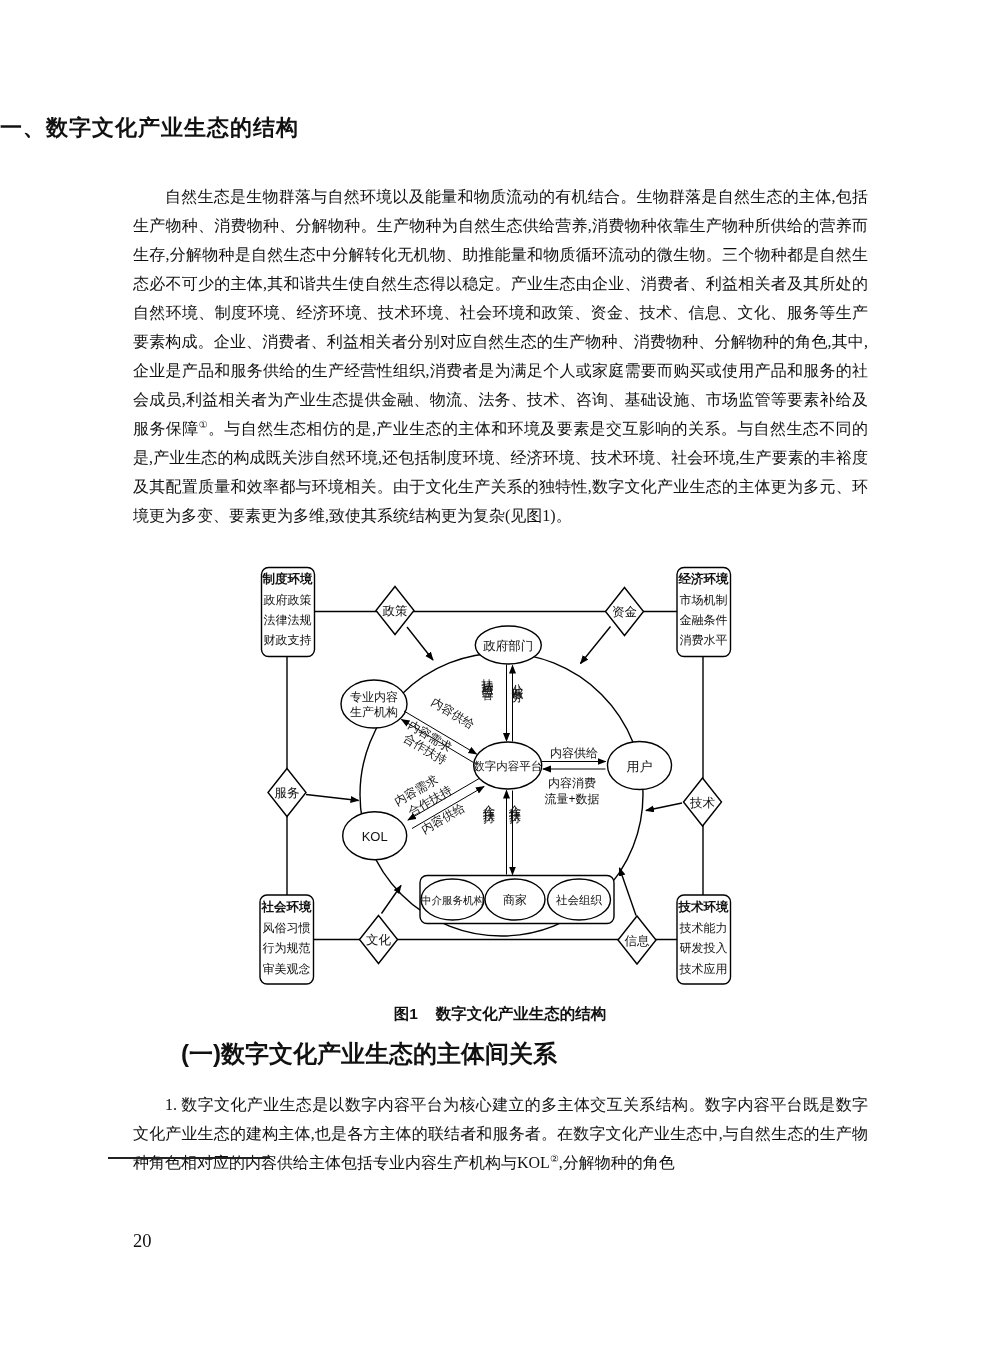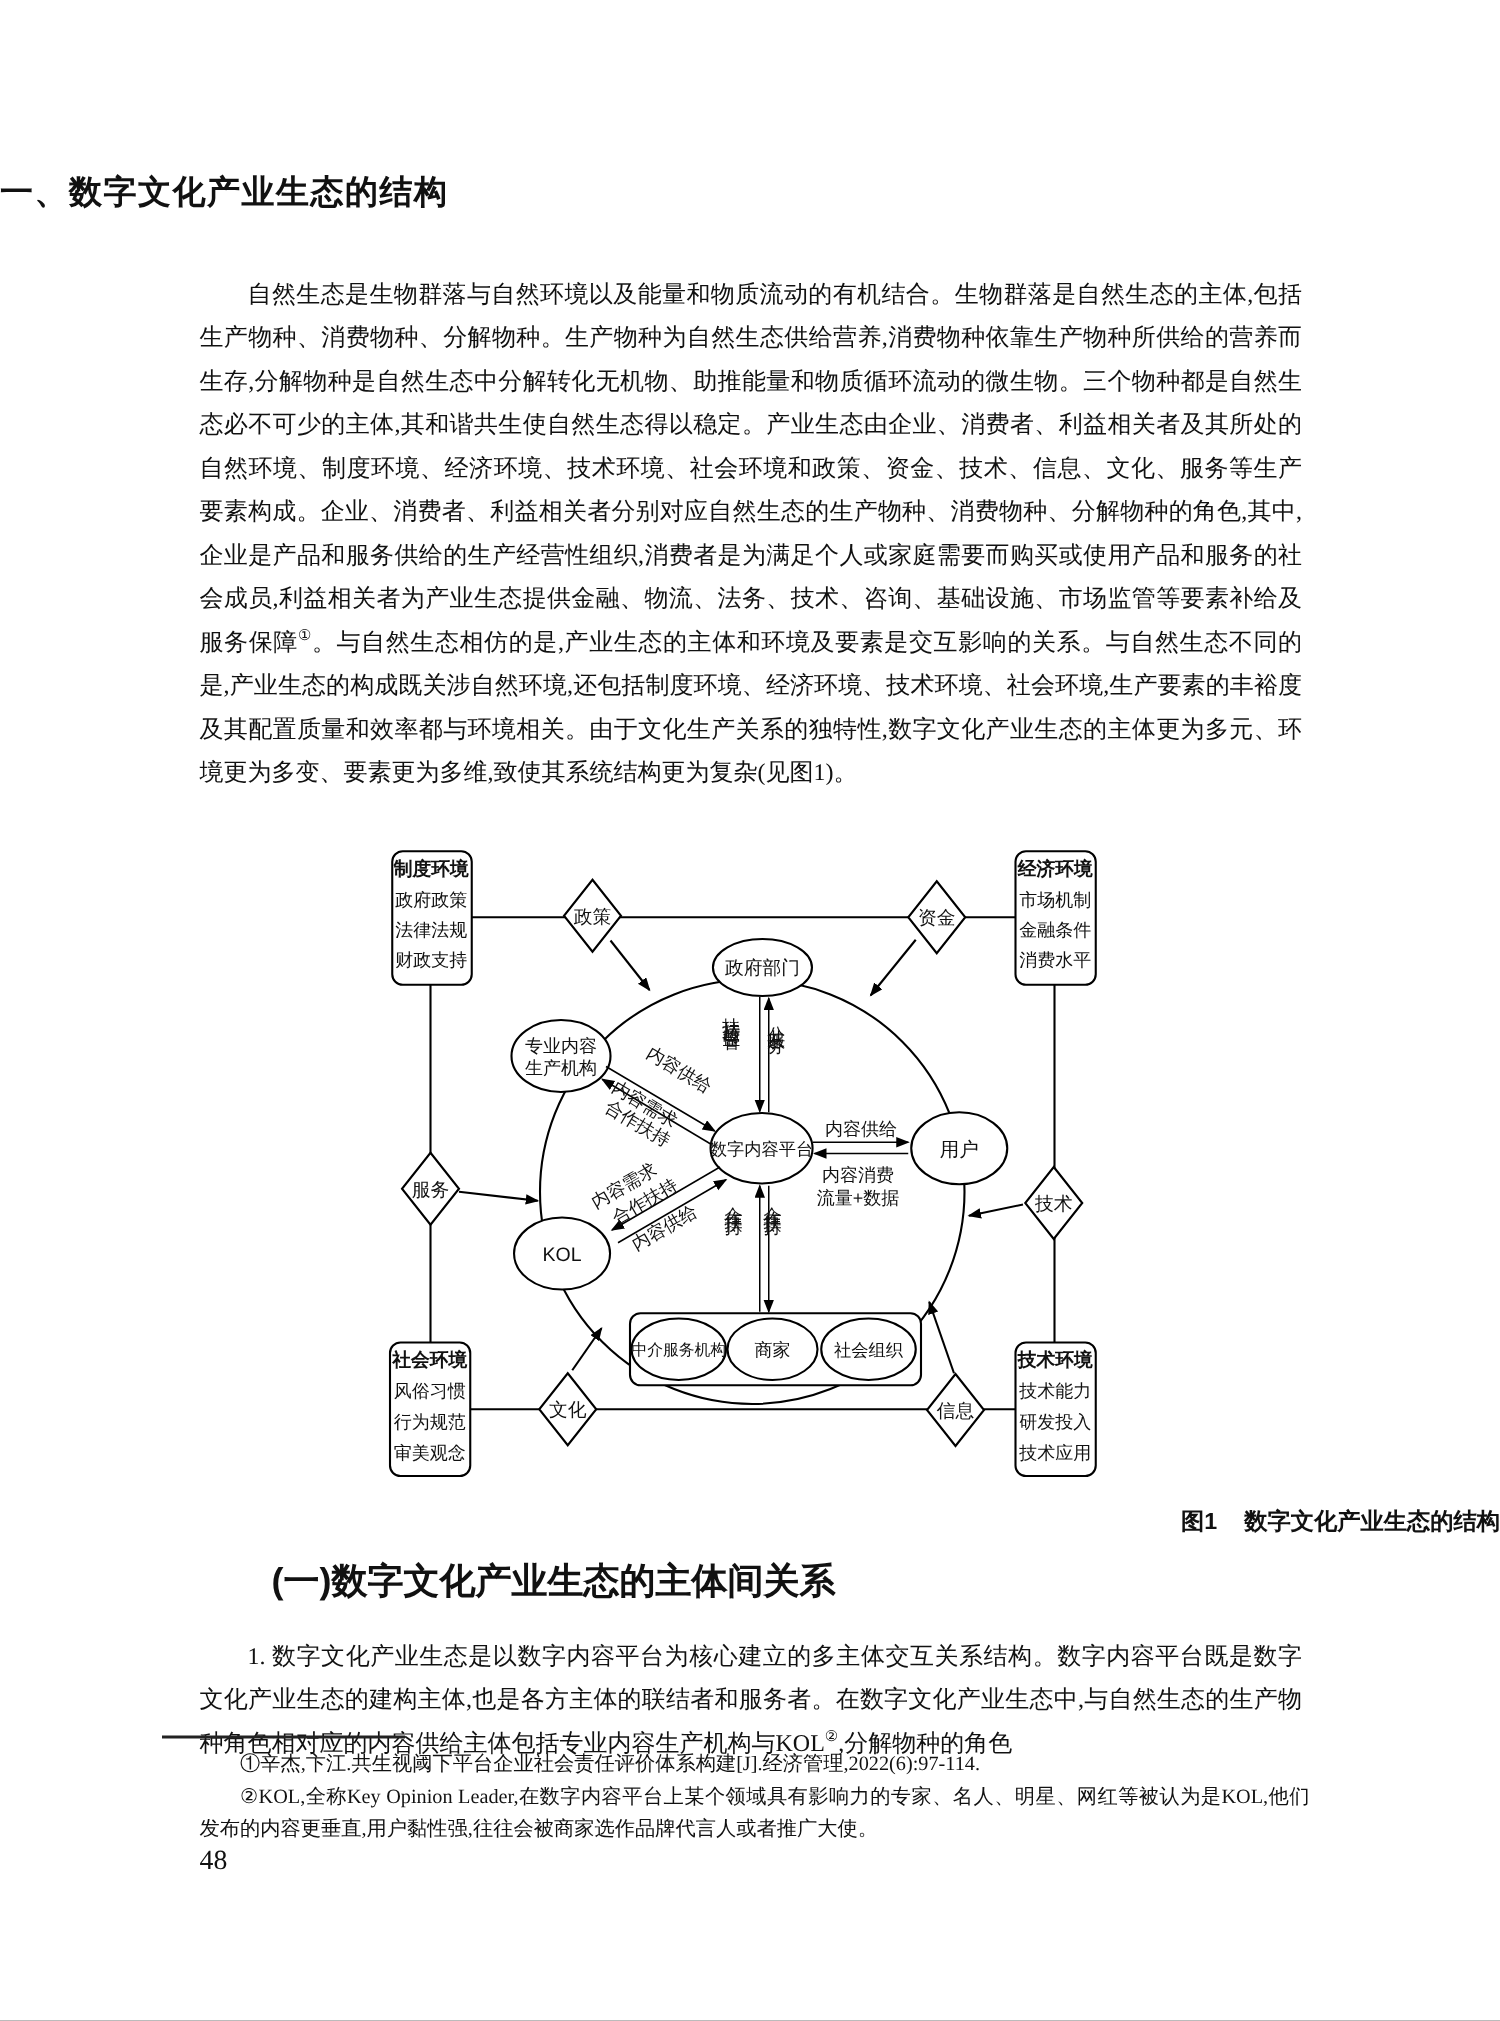--- a/index.html
+++ b/index.html
@@ -14,21 +14,21 @@
   }
   .body-para{
     position:absolute;left:133px;width:735px;
     font-size:16px;line-height:29px;text-align:justify;
     word-break:break-all;text-indent:2em;margin-top:24px;
   }
   #para1{top:158px;}
   #para2{top:1066px;}
   sup{font-size:0.62em;vertical-align:super;line-height:0;}
   .fig-caption{
-    position:absolute;left:0;top:1004px;width:1000px;text-align:right;
+    position:absolute;left:0;top:1004px;width:1000px;text-align:center;
     font-size:15.5px;font-weight:bold;
     font-family:"Liberation Sans","DejaVu Sans",sans-serif;
   }
   .fig-caption .gap{display:inline-block;width:18px;}
   .subsection{
     position:absolute;left:133px;top:1038px;width:735px;
     font-size:24px;font-weight:bold;text-indent:2em;
     font-family:"Liberation Sans","DejaVu Sans",sans-serif;
   }
   .footnote-rule{
@@ -200,20 +200,16 @@
   </svg>
 
   <div class="fig-caption"><span>图1</span><span class="gap"></span><span>数字文化产业生态的结构</span></div>
 
   <div class="subsection">(一)数字文化产业生态的主体间关系</div>
 
   <p class="body-para" id="para2"><span>1. 数字文化产业生态是以数字内容平台为核心建立的多主体交互关系结构。数字内容平台既是数字文化产业生态的建构主体,也是各方主体的联结者和服务者。在数字文化产业生态中,与自然生态的生产物种角色相对应的内容供给主体包括专业内容生产机构与KOL</span><sup>②</sup><span>,分解物种的角色</span></p>
 
   <div class="footnote-rule"></div>
 
-  <div class="footnotes">
-    <p>①辛杰,卞江.共生视阈下平台企业社会责任评价体系构建[J].经济管理,2022(6):97-114.</p>
-    <p>②KOL,全称Key Opinion Leader,在数字内容平台上某个领域具有影响力的专家、名人、明星、网红等被认为是KOL,他们发布的内容更垂直,用户黏性强,往往会被商家选作品牌代言人或者推广大使。</p>
-  </div>
-
-  <div class="page-number">48</div>
+
+  <div class="page-number">20</div>
 
 </div>
 
 </body></html>

